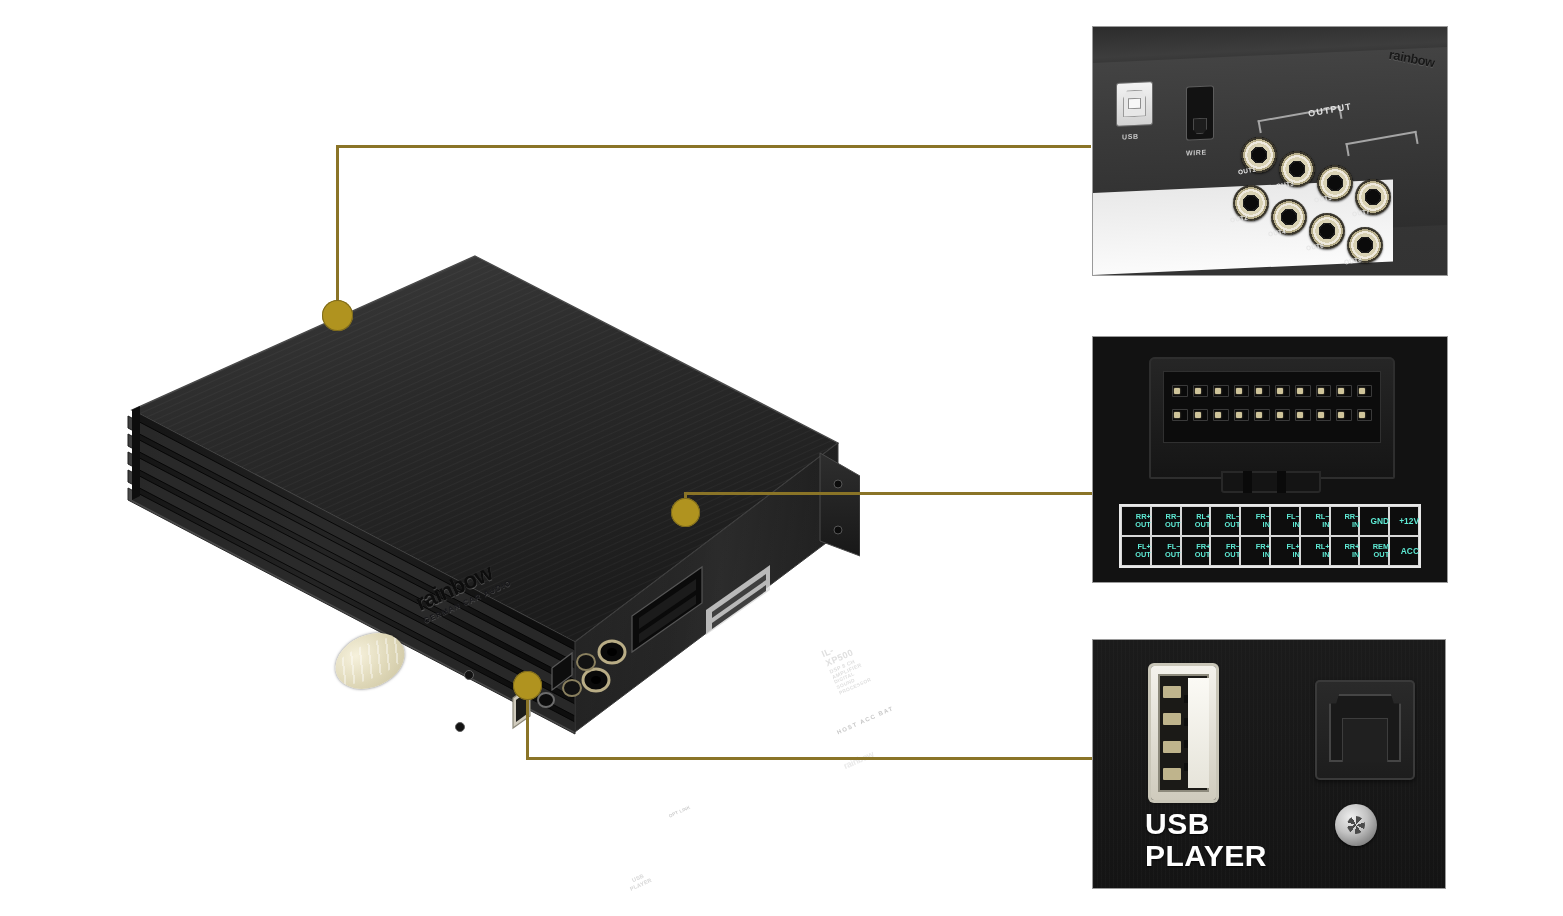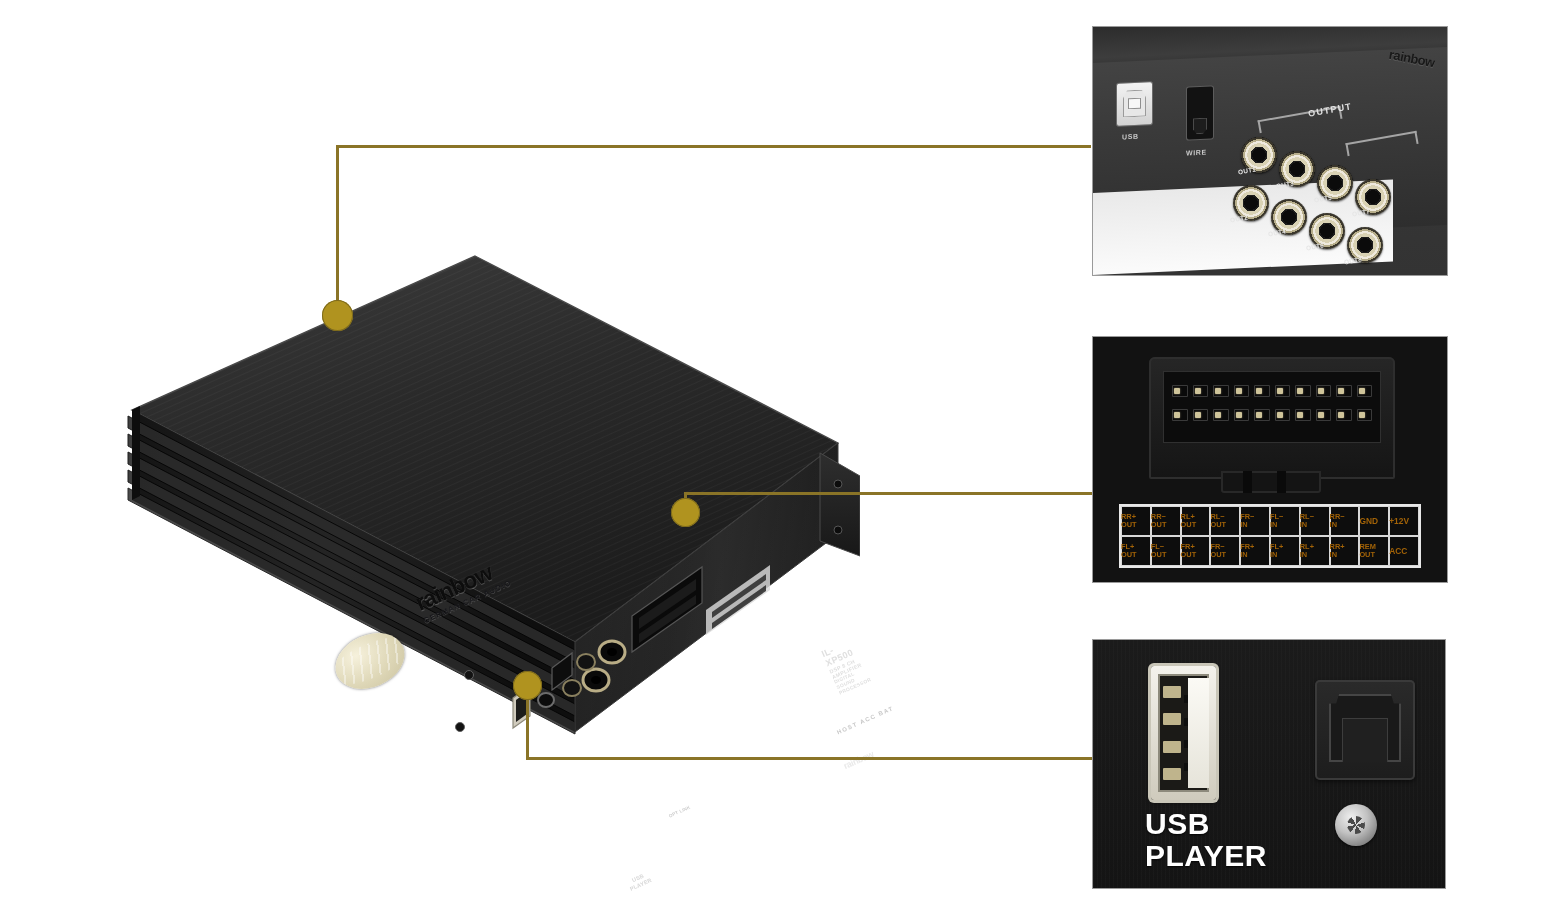--- a/index.html
+++ b/index.html
@@ -215,22 +215,22 @@
   .harness-foot::after{left:56px;}
 
   .pinout{
     position:absolute;left:28px;bottom:16px;width:298px;
     box-shadow:0 0 0 2px #e8e8e8;background:#0d0d0d;
   }
   .pinout-row{display:flex;}
   .pinout-cell{
     flex:1;min-width:0;height:30px;
     box-shadow:inset 0 0 0 1px #d8d8d8;
-    display:flex;flex-direction:column;align-items:flex-start;justify-content:center;
-    color:#a16207;font-weight:700;line-height:1.04;letter-spacing:0;
+    display:flex;flex-direction:column;align-items:flex-end;justify-content:center;
+    color:#5eead4;font-weight:700;line-height:1.04;letter-spacing:0;
   }
   .pinout-cell span{font-size:7.4px;white-space:nowrap;}
   .pinout-cell span.one{font-size:8.4px;}
 
   
   .p3-bg{
     position:absolute;inset:0;
     background:
       repeating-linear-gradient(90deg,rgba(255,255,255,.018) 0 1px,rgba(0,0,0,0) 1px 4px),
       linear-gradient(180deg,#1b1b1b,#141414);

